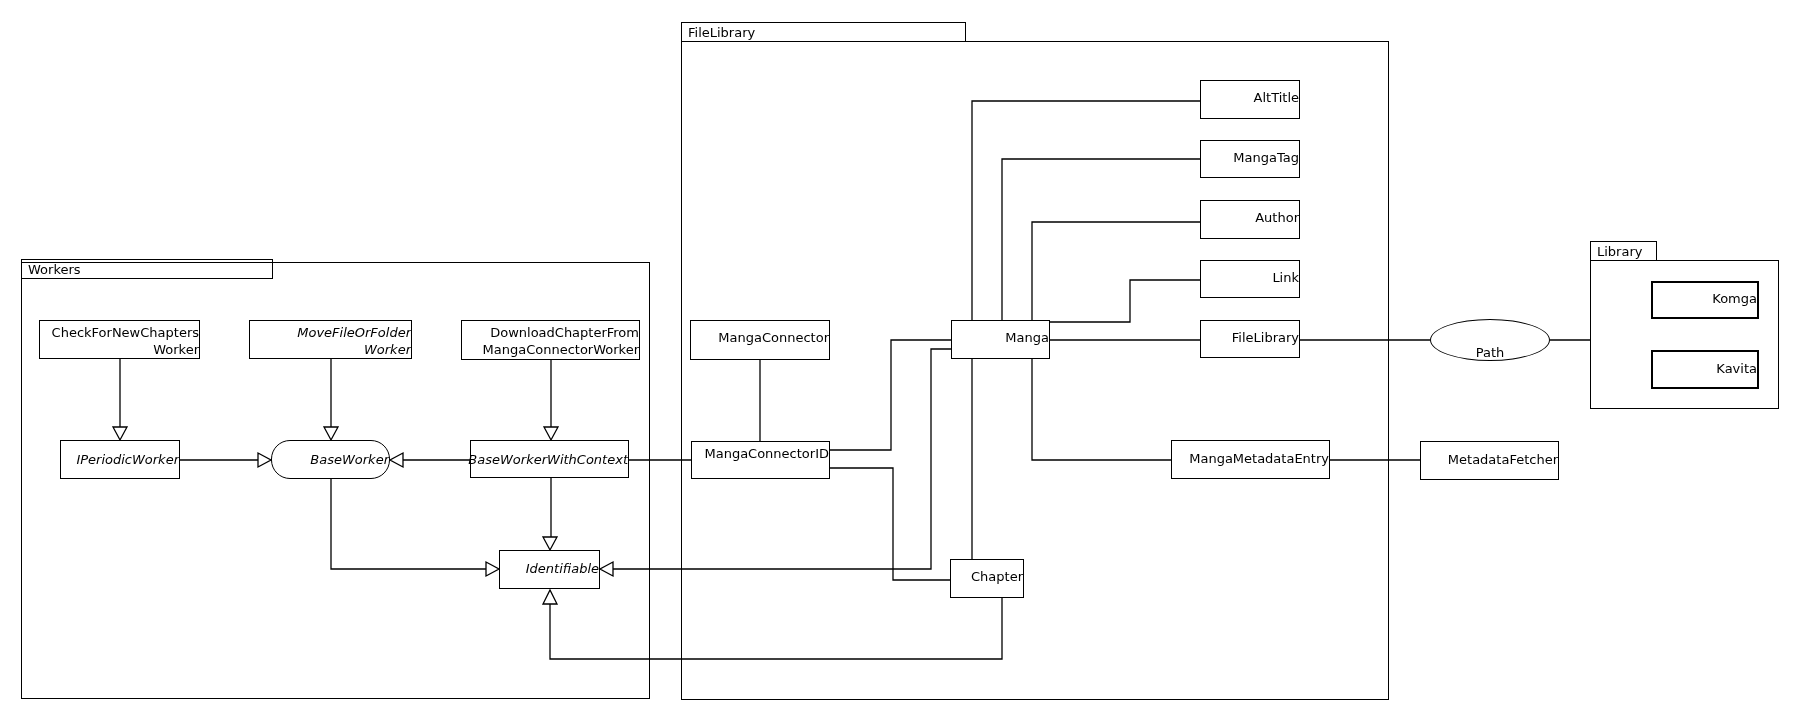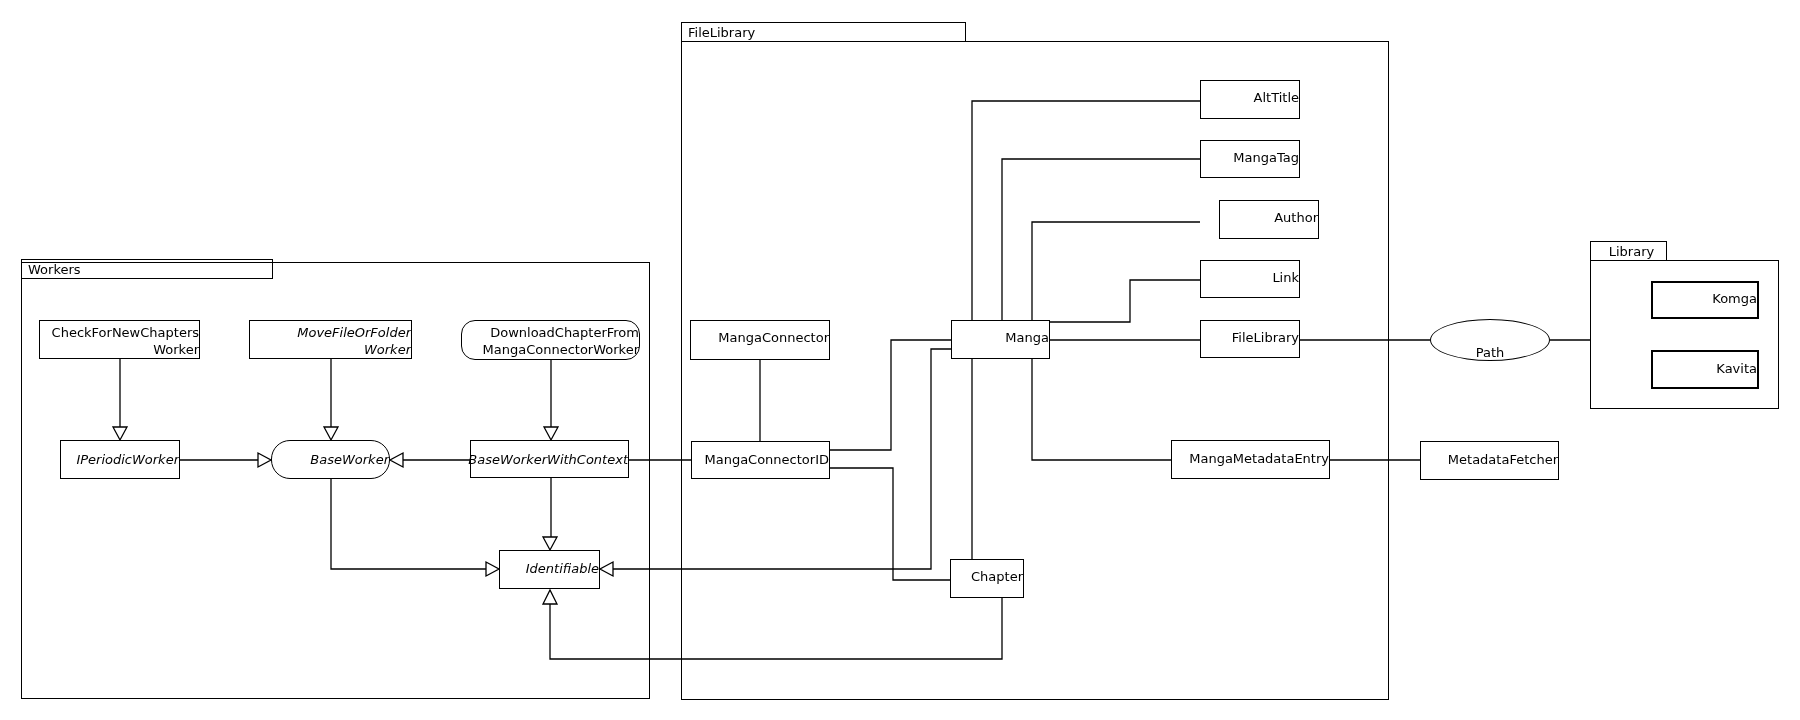--- a/index.html
+++ b/index.html
@@ -39,21 +39,21 @@
   <div class="pkg-tab" style="left:21px;top:259px;width:252px;height:20px;">
     <span>Workers</span>
   </div>
   <div class="pkg-body" style="left:21px;top:262px;width:629px;height:437px;"></div>
 
   <div class="pkg-tab" style="left:681px;top:22px;width:285px;height:20px;">
     <span>FileLibrary</span>
   </div>
   <div class="pkg-body" style="left:681px;top:41px;width:708px;height:659px;"></div>
 
-  <div class="pkg-tab" style="left:1590px;top:241px;width:77px;height:20px;text-align:center;">
+  <div class="pkg-tab" style="left:1590px;top:241px;width:67px;height:20px;">
     <span>Library</span>
   </div>
   <div class="pkg-body" style="left:1590px;top:260px;width:189px;height:149px;"></div>
 
   <svg id="wires" width="1800" height="720" viewBox="0 0 1800 720">
     <g fill="none" stroke="#000" stroke-width="1.3">
       <path d="M120 359 V427"></path>
       <path d="M331 359 V427"></path>
       <path d="M551 360 V427"></path>
       <path d="M180 460 H258"></path>
@@ -93,21 +93,21 @@
   <div class="node" style="left:39px;top:320px;width:161px;height:39px;">
     <span>CheckForNewChapters</span>
     <span>Worker</span>
   </div>
 
   <div class="node" style="left:249px;top:320px;width:163px;height:39px;font-style:italic;">
     <span>MoveFileOrFolder</span>
     <span>Worker</span>
   </div>
 
-  <div class="node" style="left:461px;top:320px;width:179px;height:40px;border-radius:14px;">
+  <div class="node" style="left:461px;top:320px;width:179px;height:40px;">
     <span>DownloadChapterFrom</span>
     <span>MangaConnectorWorker</span>
   </div>
 
   <div class="node iface" style="left:60px;top:440px;width:120px;height:39px;padding-top:10px;">
     <span>IPeriodicWorker</span>
   </div>
 
   <div class="node iface" style="left:271px;top:440px;width:119px;height:39px;padding-top:10px;border-radius:19px;">
     <span>BaseWorker</span>
@@ -118,41 +118,41 @@
   </div>
 
   <div class="node iface" style="left:499px;top:550px;width:101px;height:39px;padding-top:9px;">
     <span>Identifiable</span>
   </div>
 
   <div class="node" style="left:690px;top:320px;width:140px;height:40px;padding-top:8px;">
     <span>MangaConnector</span>
   </div>
 
-  <div class="node" style="left:691px;top:441px;width:139px;height:38px;padding-top:9px;">
+  <div class="node" style="left:691px;top:441px;width:139px;height:38px;padding-top:3px;">
     <span>MangaConnectorID</span>
   </div>
 
   <div class="node" style="left:951px;top:320px;width:99px;height:39px;padding-top:8px;">
     <span>Manga</span>
   </div>
 
   <div class="node" style="left:950px;top:559px;width:74px;height:39px;padding-top:8px;">
     <span>Chapter</span>
   </div>
 
   <div class="node" style="left:1200px;top:80px;width:100px;height:39px;padding-top:8px;">
     <span>AltTitle</span>
   </div>
 
   <div class="node" style="left:1200px;top:140px;width:100px;height:38px;padding-top:8px;">
     <span>MangaTag</span>
   </div>
 
-  <div class="node" style="left:1200px;top:200px;width:100px;height:39px;padding-top:8px;margin-left:19px;">
+  <div class="node" style="left:1200px;top:200px;width:100px;height:39px;padding-top:8px;">
     <span>Author</span>
   </div>
 
   <div class="node" style="left:1200px;top:260px;width:100px;height:38px;padding-top:8px;">
     <span>Link</span>
   </div>
 
   <div class="node" style="left:1200px;top:320px;width:100px;height:38px;padding-top:8px;">
     <span>FileLibrary</span>
   </div>

